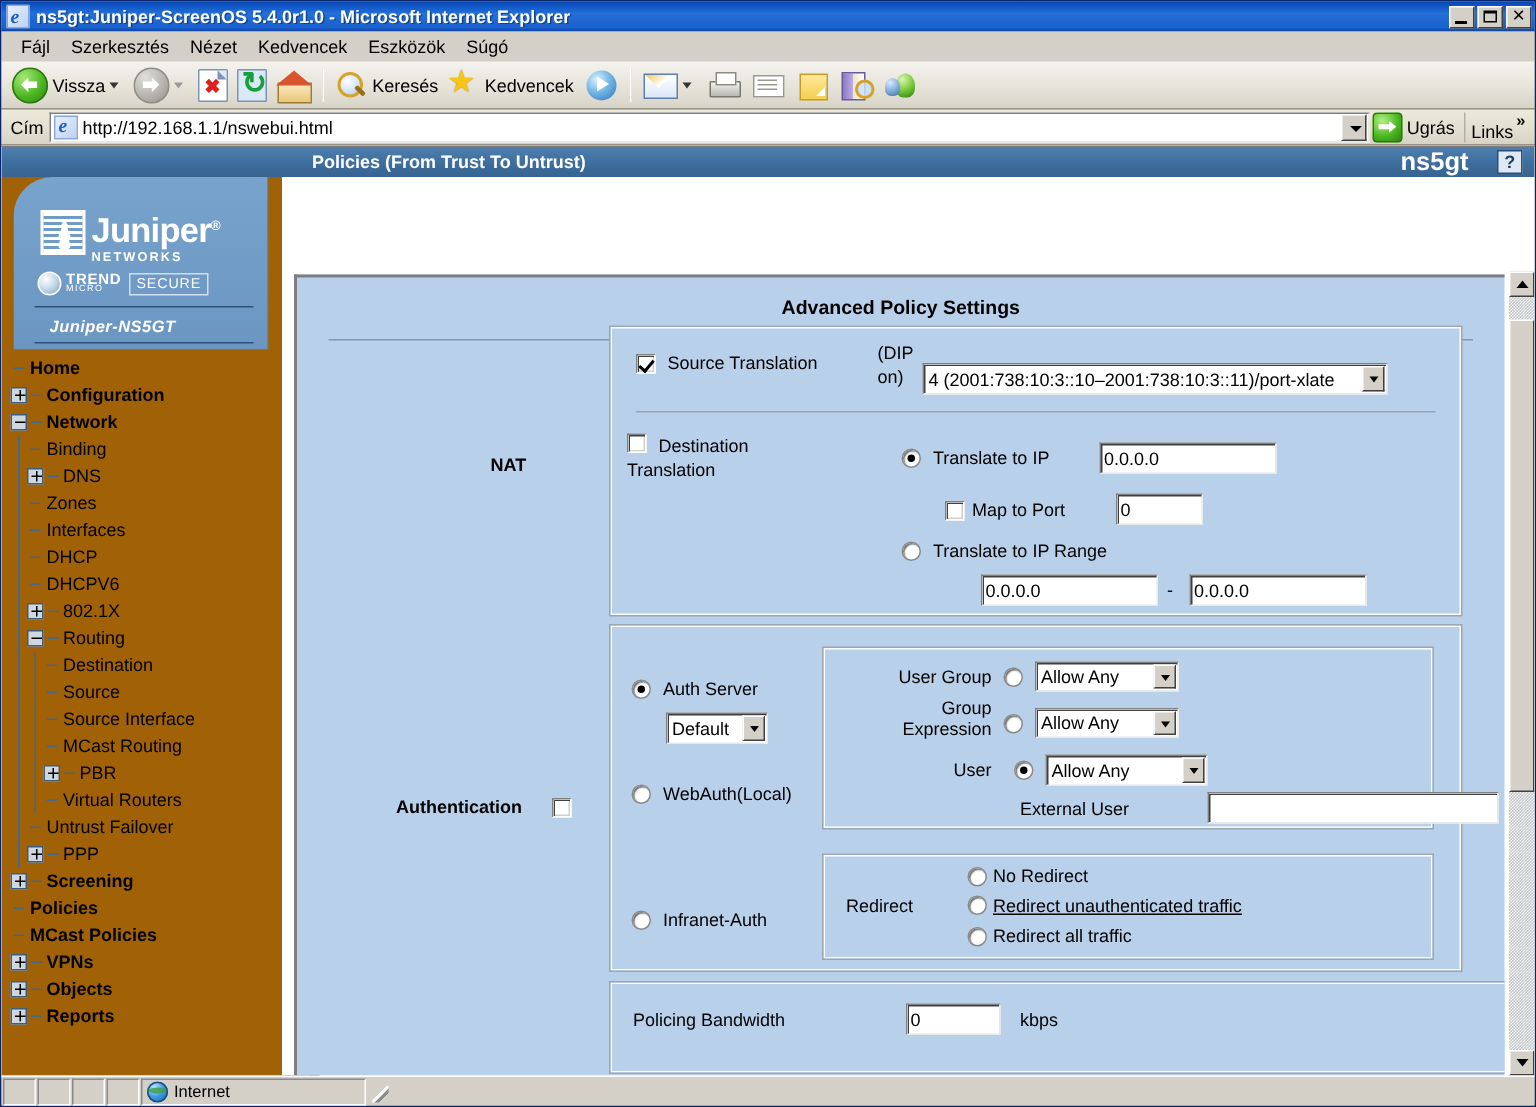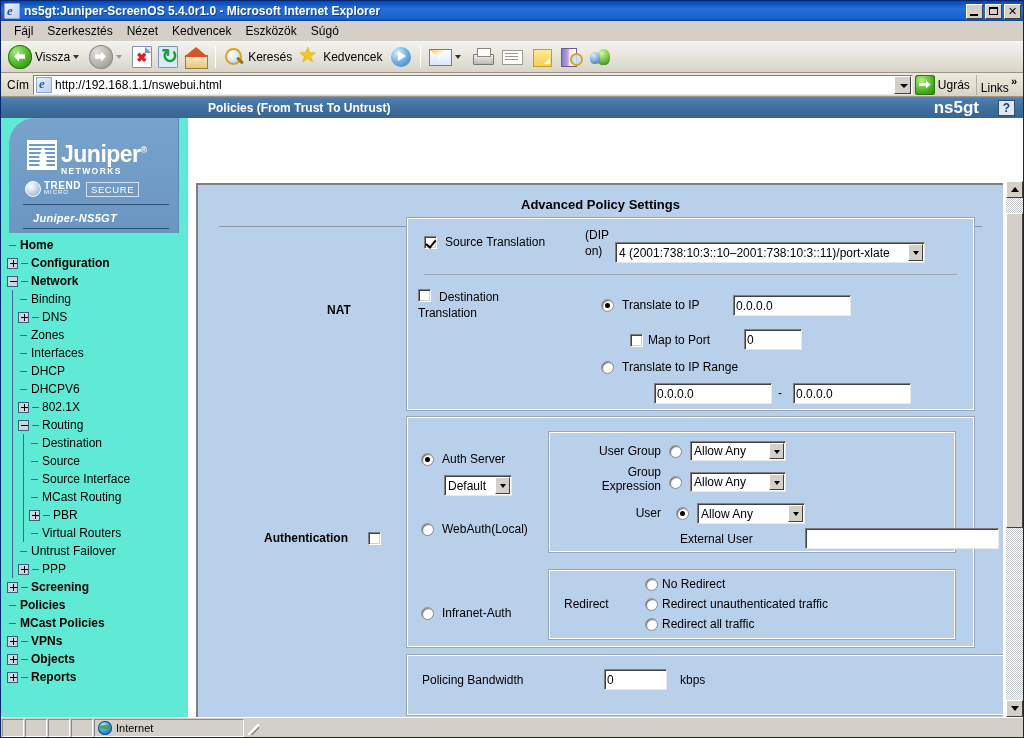--- a/index.html
+++ b/index.html
@@ -246,21 +246,21 @@
   .banner-device{ position:absolute; right:44px; color:#fff; font-weight:bold; font-size:17px;}
   .banner-help{
     position:absolute; right:8px; top:2px; width:17px;height:16px;
     background:#dfe9f3; border:1px solid #2d4f74;
     color:#17406b; font-weight:bold; font-size:12px; text-align:center; line-height:14px;
   }
 
   
   .navcol{
     position:absolute; left:0; top:20px; width:212px; bottom:0;
-    background:#5eead4;
+    background:#a16207;
     border-right:7px solid #404040;
     overflow:hidden;
   }
   .logo-panel{
     position:absolute; left:8px; top:0; width:170px; height:115px;
     background: linear-gradient(to bottom,#78a3cc 0%,#6f9bc6 60%,#6b96c1 100%);
     border-top-left-radius:26px;
     border-right:1px solid #5d86ad;
   }
   .juniper-logo{ position:absolute; left:18px; top:22px; display:flex; align-items:flex-start;}
@@ -842,21 +842,21 @@
             </div>
           </div>
 
           <div class="inner-group" style="left:141px;top:152px;width:406px;height:69px;">
             <div style="position:absolute;left:14px;top:26px;font-size:12px;">Redirect</div>
 
             <div style="position:absolute;left:95px;top:6px;display:flex;align-items:center;">
               <span class="rb"></span>
               <span style="margin-left:4px;font-size:12px;">No Redirect</span>
             </div>
-            <div style="position:absolute;left:95px;top:26px;display:flex;align-items:flex-end;">
+            <div style="position:absolute;left:95px;top:26px;display:flex;align-items:flex-start;text-decoration:underline;">
               <span class="rb"></span>
               <span style="margin-left:4px;font-size:12px;">Redirect unauthenticated traffic</span>
             </div>
             <div style="position:absolute;left:95px;top:46px;display:flex;align-items:center;">
               <span class="rb"></span>
               <span style="margin-left:4px;font-size:12px;">Redirect all traffic</span>
             </div>
           </div>
         </div>
 

